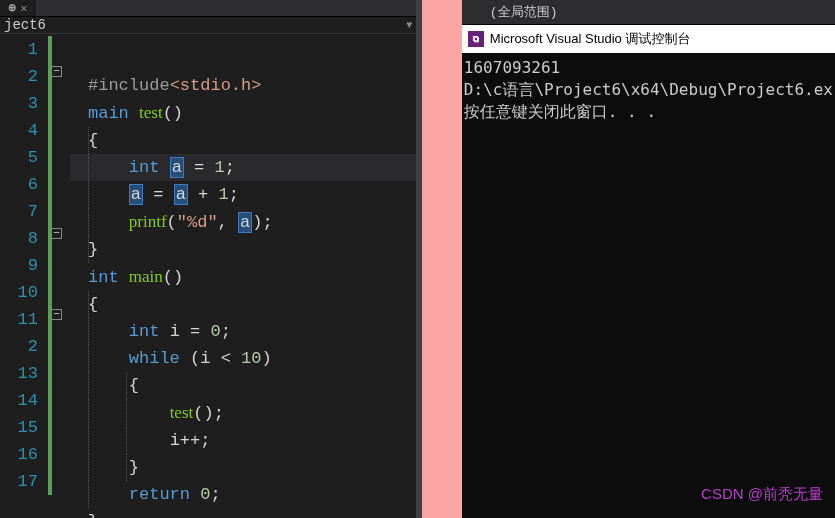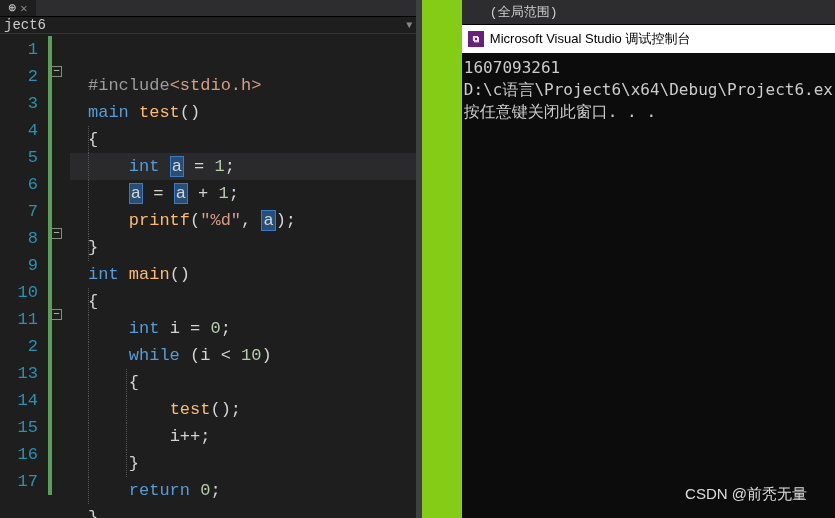--- a/index.html
+++ b/index.html
@@ -18,30 +18,30 @@
 .fold-col { width: 22px; background: #1e1e1e; position: relative; }
 .fold-box { position: absolute; left: 3px; width: 11px; height: 11px; border: 1px solid #888; color: #ccc; font-size: 11px; line-height: 9px; text-align: center; background: #1e1e1e; }
 .green-bar { position: absolute; left: 0; top: 2px; width: 4px; background: #5a9e5a; height: 459px; }
 .line { white-space: pre; position: relative; padding-left: 18px; }
 .line.current { background: #2a2a2c; }
 .guide { position: absolute; top: 0; bottom: 0; border-left: 1px dotted #555; }
 .kw { color: #569cd6; }
 .str { color: #d69d85; }
 .inc { color: #9b9b9b; }
 .num { color: #b5cea8; }
-.fn { color: #fdba74; }
+.fn { color: #84cc16; font-family: Liberation Serif, serif; }
 .punc { color: #d4d4d4; }
 .hl { background: #264f78; border: 1px solid #3e7ac2; padding: 0 1px; }
 .splitter { width: 6px; background: #3f3f46; cursor: col-resize; }
-.console-pane { flex: 1; background: #84cc16; display: flex; flex-direction: column; padding-left: 40px; }
+.console-pane { flex: 1; background: #fca5a5; display: flex; flex-direction: column; padding-left: 40px; }
 .scope-row { height: 25px; background: #2d2d30; color: #ccc; font-size: 13px; display: flex; align-items: center; padding-left: 28px; border-bottom: 1px solid #000; }
 .console-title { height: 28px; background: #fff; color: #000; display: flex; align-items: center; padding-left: 6px; font-size: 13px; font-family: "Segoe UI", sans-serif; gap: 6px; }
 .vs-icon { width: 16px; height: 16px; background: #68217a; color: #fff; font-size: 9px; display: flex; align-items: center; justify-content: center; font-weight: bold; }
 .console-body { flex: 1; background: #0c0c0c; color: #cccccc; font-size: 16px; line-height: 22px; padding: 4px 2px; font-family: "NSimSun", Consolas, monospace; white-space: pre; }
-.watermark { position: absolute; right: 28px; bottom: 14px; color: #ffffff; font-size: 15px; font-family: "Microsoft YaHei", sans-serif; opacity: 0.85; }
+.watermark { position: absolute; right: 12px; bottom: 14px; color: #d946ef; font-size: 15px; font-family: "Microsoft YaHei", sans-serif; opacity: 0.85; }
 </style>
 </head>
 <body>
 <div class="root">
   <div class="editor-pane">
     <div class="tab-row">
       <div class="pin-tab">
         <span>⊕</span>
         <span class="x">✕</span>
       </div>

